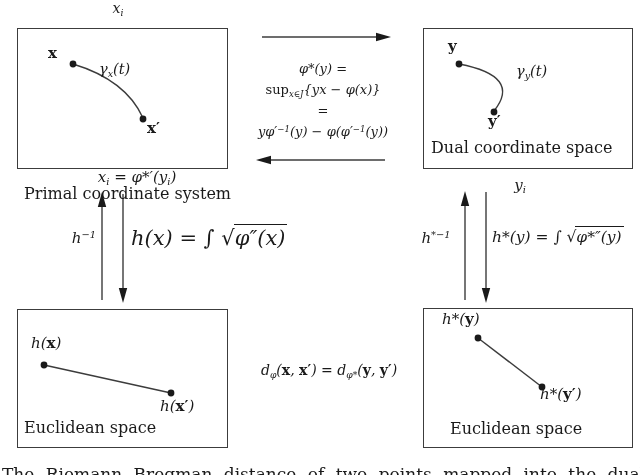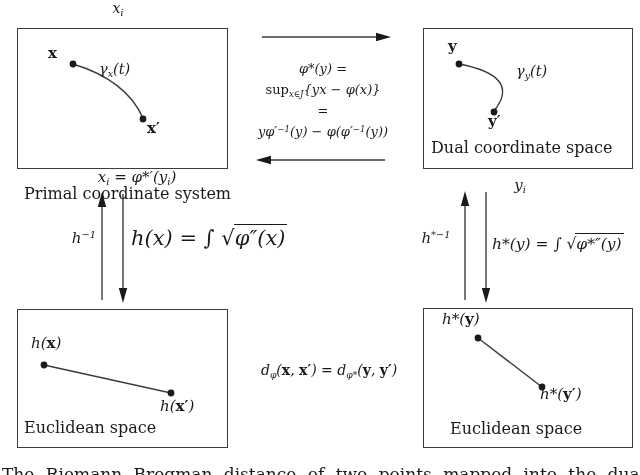--- a/index.html
+++ b/index.html
@@ -102,21 +102,21 @@
     <div><span>φ*(y) =</span></div>
     <div><span class="rm">sup</span><sub>x∈J</sub><span>{yx − φ(x)}</span></div>
     <div><span>=</span></div>
     <div><span>yφ′</span><sup>−1</sup><span>(y) − φ(φ′</span><sup>−1</sup><span>(y))</span></div>
   </div>
 
   <div class="lbl right" style="left:58px; top:230px; width:38px;"><span>h</span><sup>−1</sup></div>
   <div class="lbl" style="left:131px; top:226px; font-size:21px;"><span>h(x) = ∫ √</span><span class="rad">φ″(x)</span></div>
 
   <div class="lbl right" style="left:414px; top:230px; width:44px;text-align:center;"><span>h</span><sup>*−1</sup></div>
-  <div class="lbl" style="left:492px; top:236px; font-size:15.5px;"><span>h*(y) = ∫ √</span><span class="rad">φ*″(y)</span></div>
+  <div class="lbl" style="left:492px; top:229px; font-size:15.5px;"><span>h*(y) = ∫ √</span><span class="rad">φ*″(y)</span></div>
 
   <div class="lbl" style="left:31px; top:335px;"><span>h(</span><span class="b">x</span><span>)</span></div>
   <div class="lbl" style="left:160px; top:398px;"><span>h(</span><span class="b">x′</span><span>)</span></div>
   <div class="lbl txt" style="left:24px; top:419px;">Euclidean space</div>
 
   <div class="lbl" style="left:442px; top:311px;"><span>h*(</span><span class="b">y</span><span>)</span></div>
   <div class="lbl" style="left:540px; top:386px;"><span>h*(</span><span class="b">y′</span><span>)</span></div>
   <div class="lbl txt" style="left:450px; top:420px;">Euclidean space</div>
 
   <div class="lbl center" style="left:238px; top:362px; width:182px; font-size:14px;"><span>d</span><sub>φ</sub><span>(</span><span class="b">x</span><span>, </span><span class="b">x′</span><span>) = d</span><sub>φ*</sub><span>(</span><span class="b">y</span><span>, </span><span class="b">y′</span><span>)</span></div>

